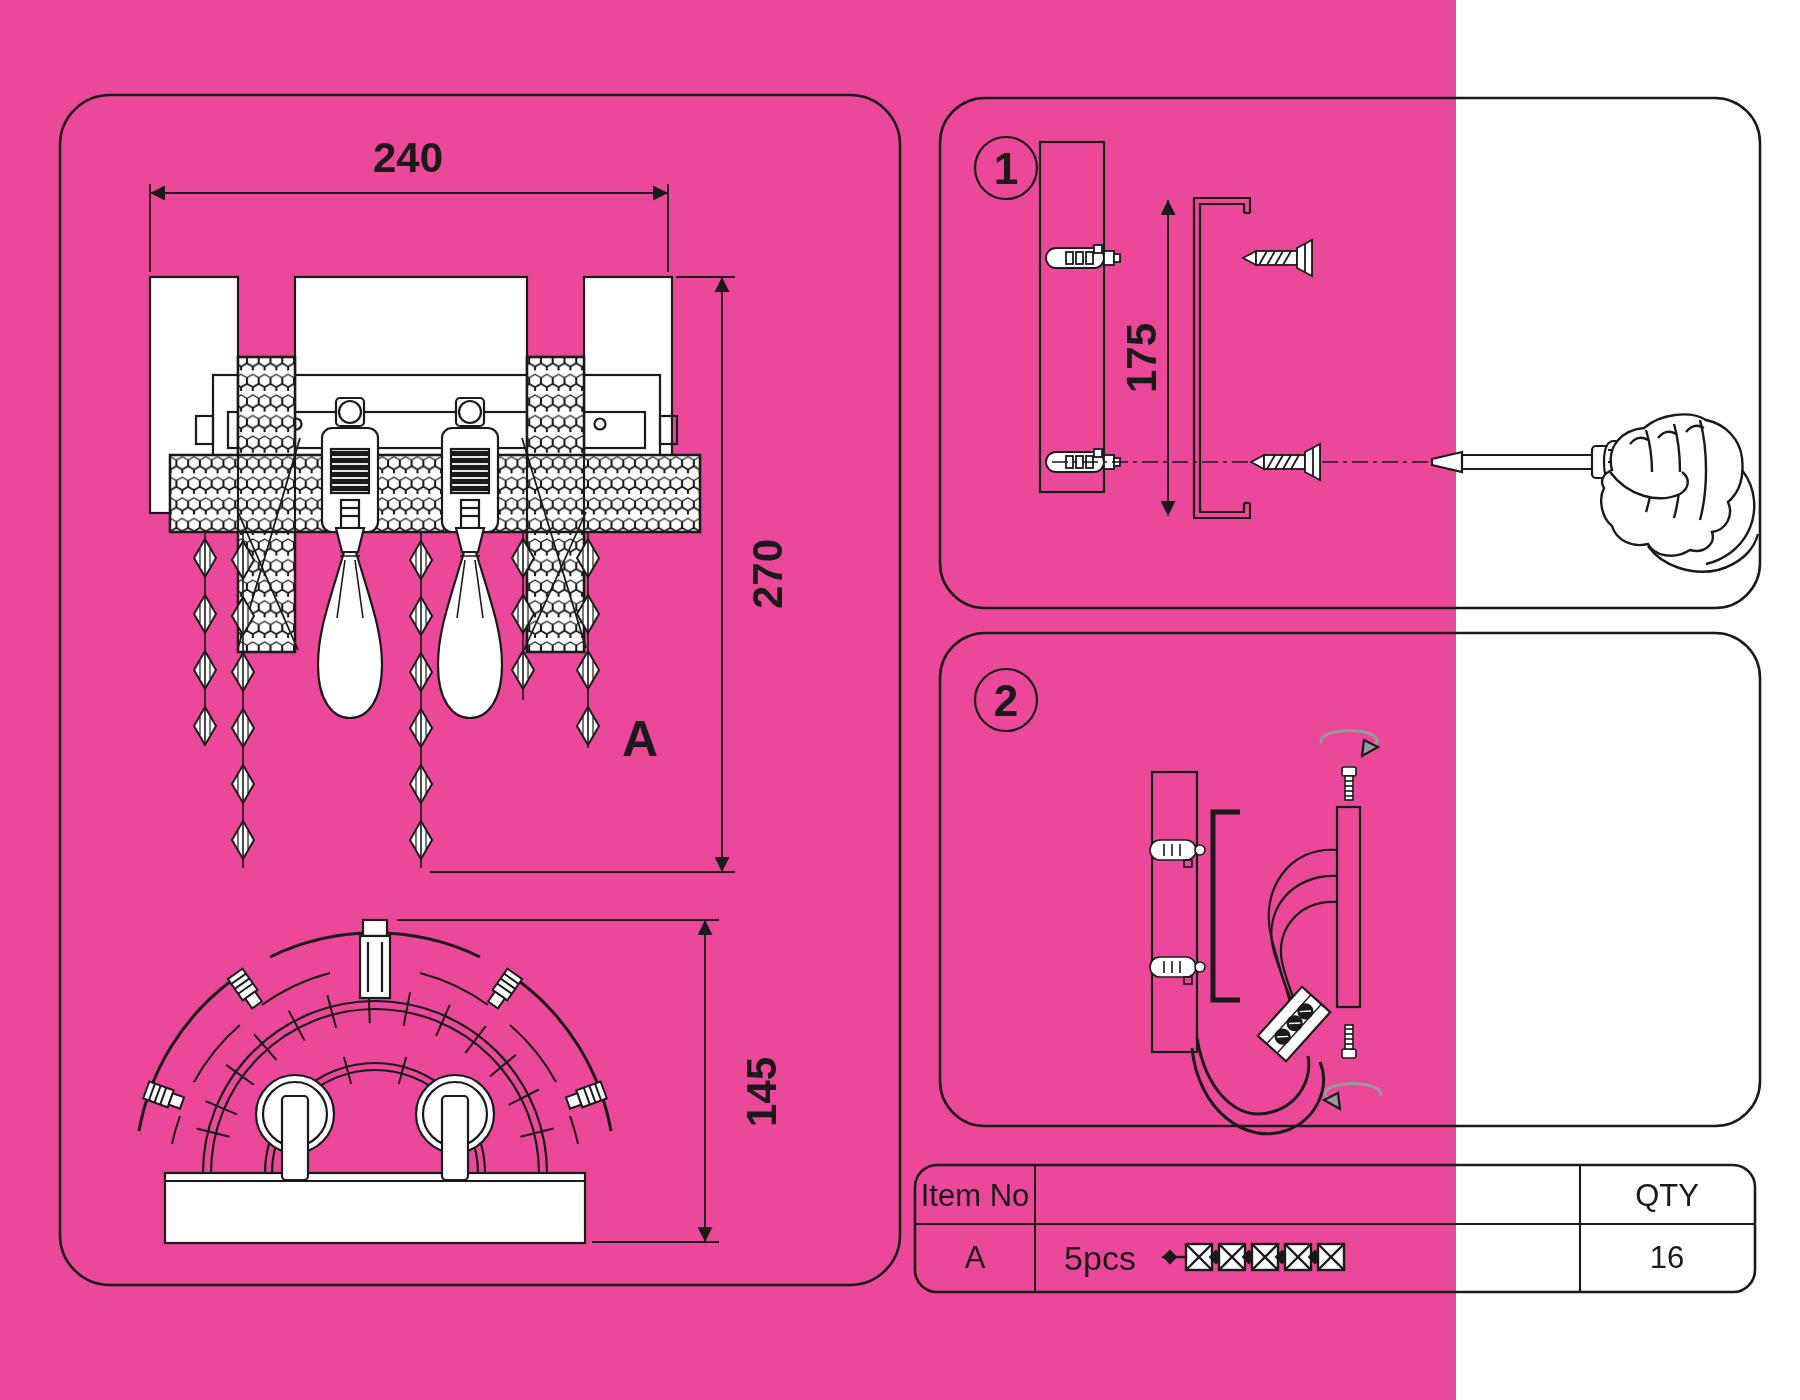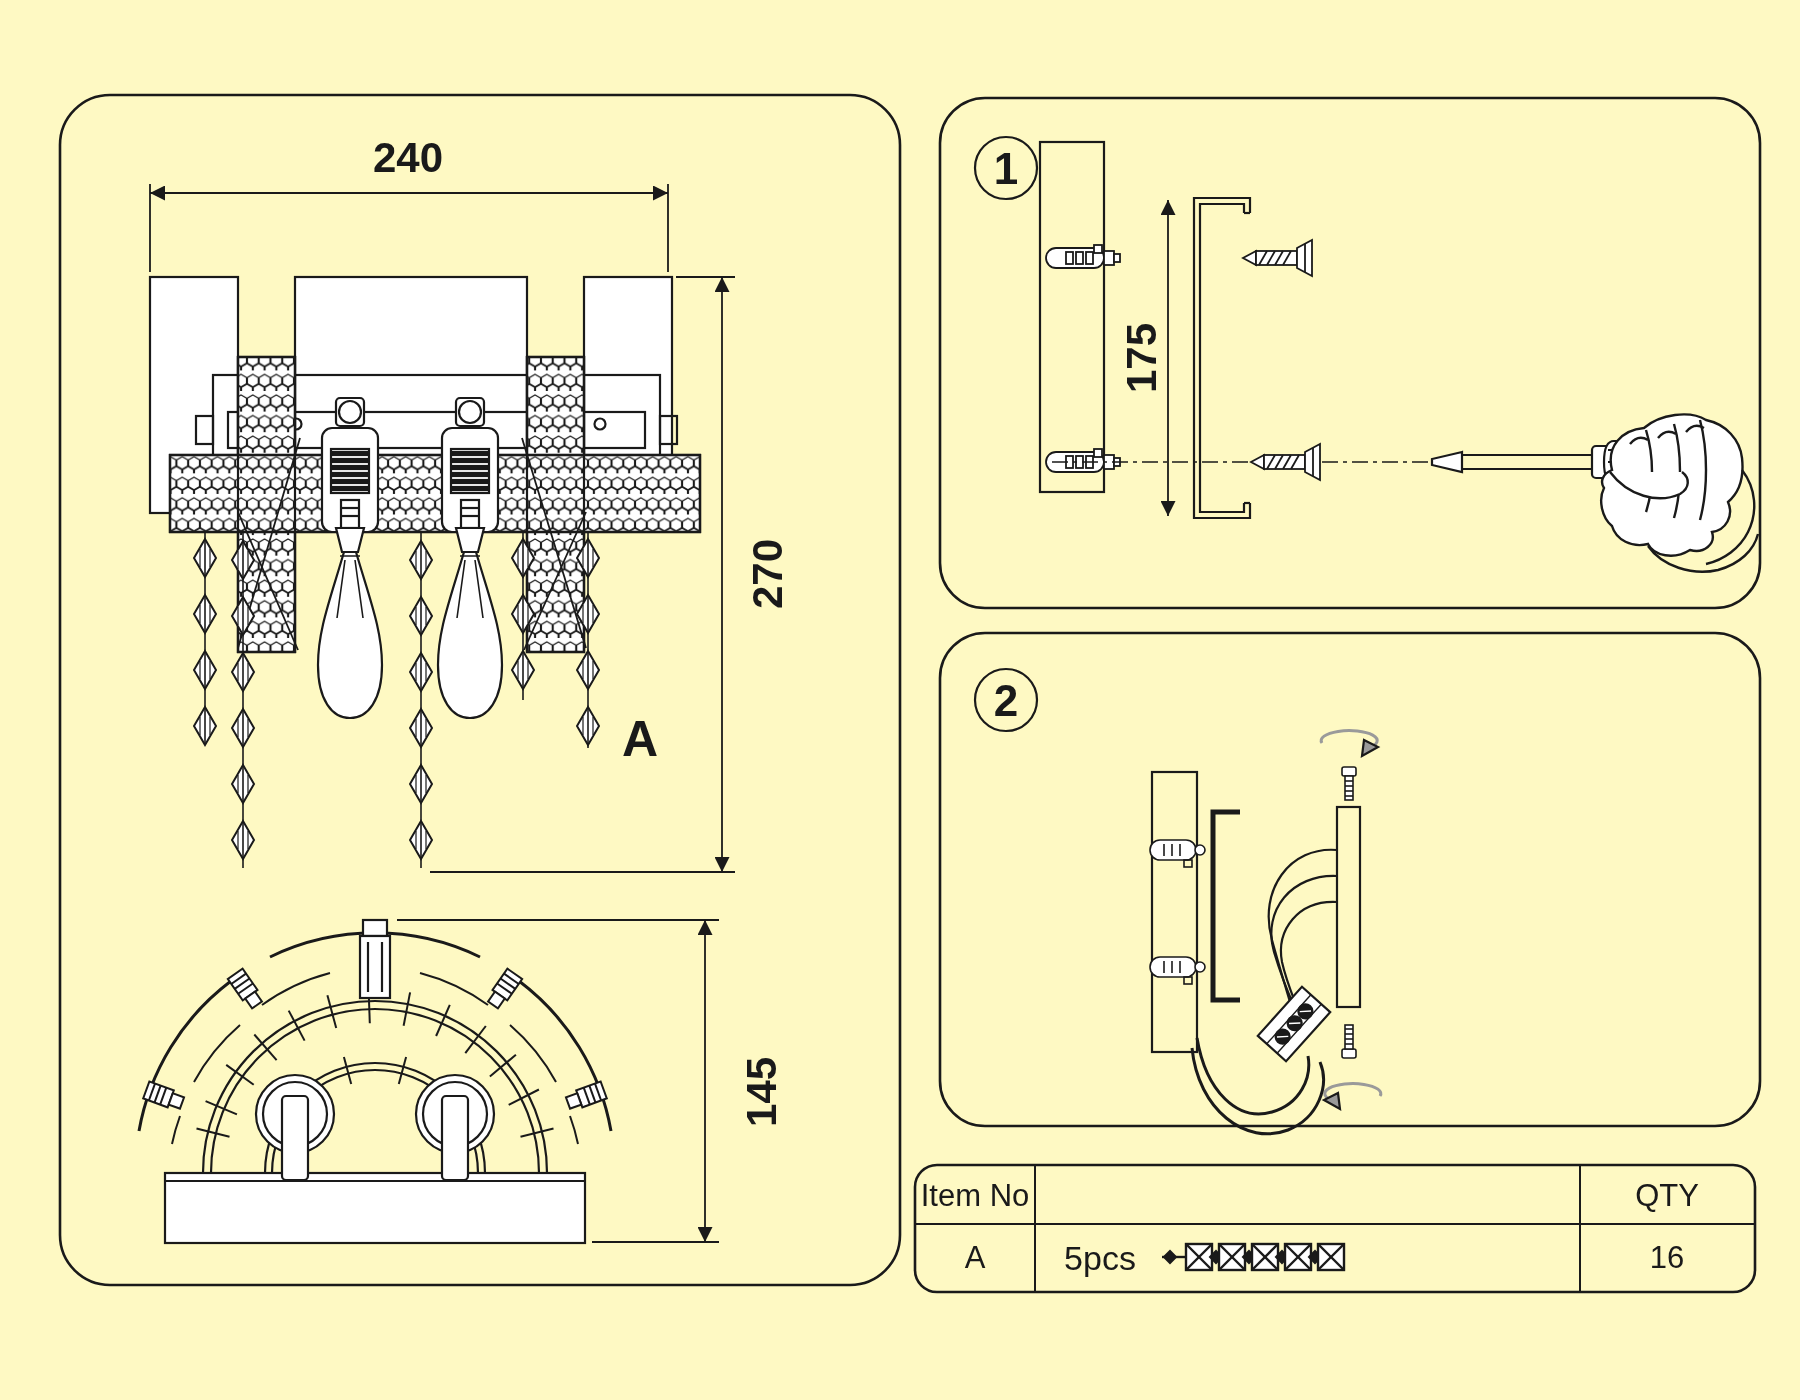--- a/index.html
+++ b/index.html
@@ -1,16 +1,16 @@
 <!DOCTYPE html>
 <html><head>
 <meta charset="utf-8">
 <style>
   html,body{margin:0;padding:0;background:#ffffff;}
-  .stage{width:1800px;height:1400px;position:relative;background:#fef9c3;}
+  .stage{width:1456px;height:1400px;position:relative;background:#ec4899;}
   svg{display:block;}
   text{font-family:"Liberation Sans",sans-serif;fill:#1a1a1a;}
   .dim{font-weight:700;font-size:42px;}
   .badge{font-weight:700;font-size:44px;}
   .tbl{font-size:31px;font-weight:500;}
   .tbl-big{font-size:34px;font-weight:500;}
   .lblA{font-weight:700;font-size:50px;}
   .ctr{text-anchor:middle;}
 </style>
 </head>

